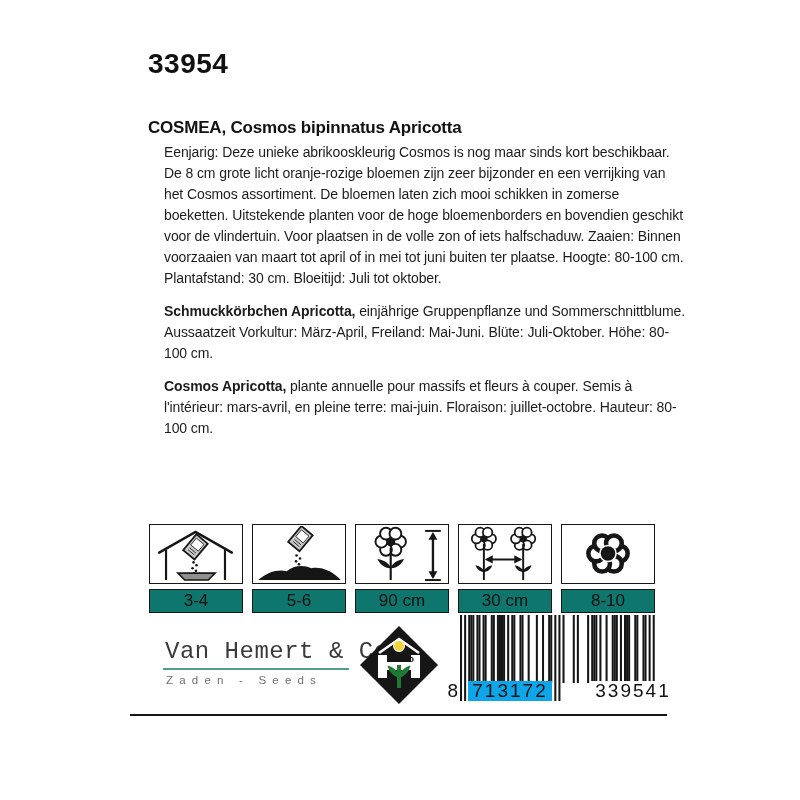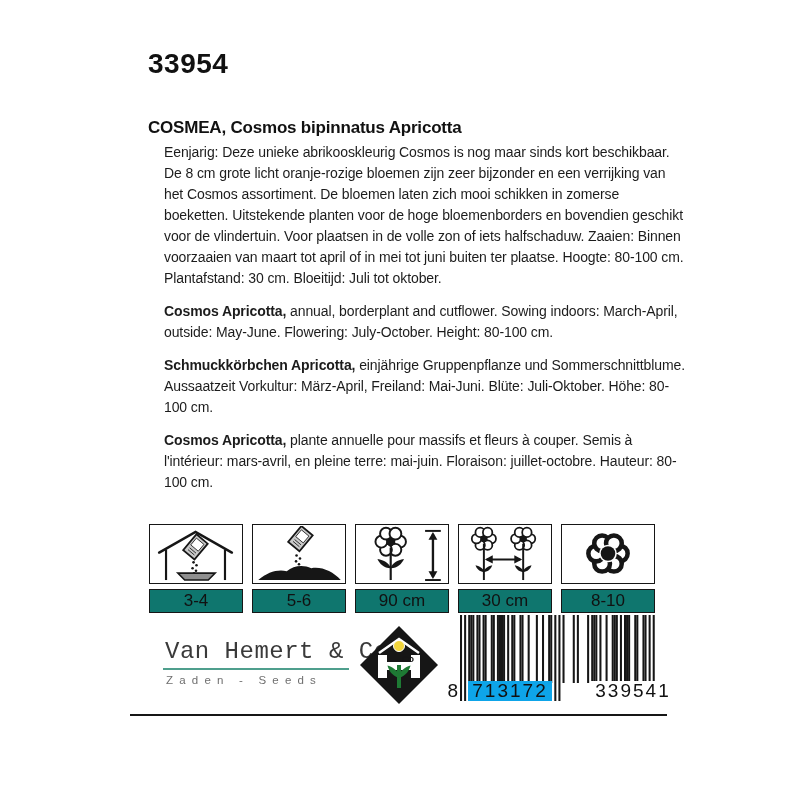--- a/index.html
+++ b/index.html
@@ -38,21 +38,20 @@
 <body>
 
 <div class="sheet">
 
   <div class="abs product-number">33954</div>
 
   <div class="abs title">COSMEA, Cosmos bipinnatus Apricotta</div>
 
   <div class="abs text-col">
     <p class="para"><span>Eenjarig: Deze unieke abrikooskleurig Cosmos is nog maar sinds kort beschikbaar. De 8 cm grote licht oranje-rozige bloemen zijn zeer bijzonder en een verrijking van het Cosmos assortiment. De bloemen laten zich mooi schikken in zomerse boeketten. Uitstekende planten voor de hoge bloemenborders en bovendien geschikt voor de vlindertuin. Voor plaatsen in de volle zon of iets halfschaduw. Zaaien: Binnen voorzaaien van maart tot april of in mei tot juni buiten ter plaatse. Hoogte: 80-100 cm. Plantafstand: 30 cm. Bloeitijd: Juli tot oktober.</span></p>
-    <p class="para"><b>Cosmos Apricotta,</b><span> annual, borderplant and cutflower. Sowing indoors: March-April, outside: May-June. Flowering: July-October. Height: 80-100 cm.</span></p>
     <p class="para"><b>Schmuckkörbchen Apricotta,</b><span> einjährige Gruppenpflanze und Sommerschnittblume. Aussaatzeit Vorkultur: März-April, Freiland: Mai-Juni. Blüte: Juli-Oktober. Höhe: 80-100 cm.</span></p>
     <p class="para"><b>Cosmos Apricotta,</b><span> plante annuelle pour massifs et fleurs à couper. Semis à l'intérieur: mars-avril, en pleine terre: mai-juin. Floraison: juillet-octobre. Hauteur: 80-100 cm.</span></p>
   </div>
 
   <div class="abs picto-row">
 
     <div class="picto">
       <div class="picto-box">
         <svg viewBox="0 0 91 57" width="90" height="56">
           <path d="M8 27 L45 6 L82 27" stroke="#161616" stroke-width="2.6" fill="none" stroke-linecap="round"></path>

